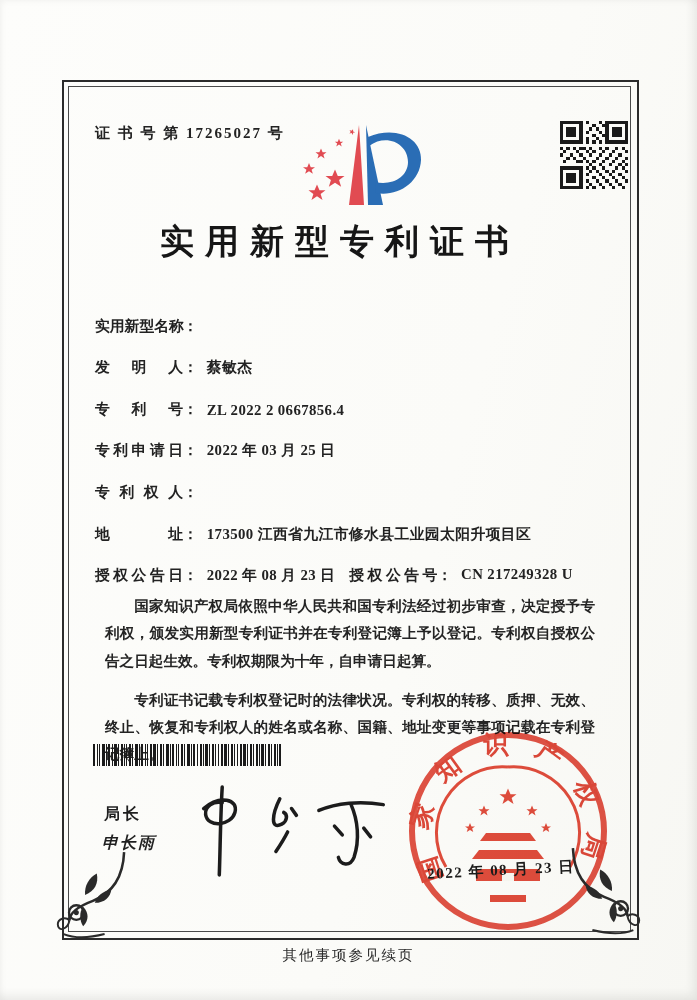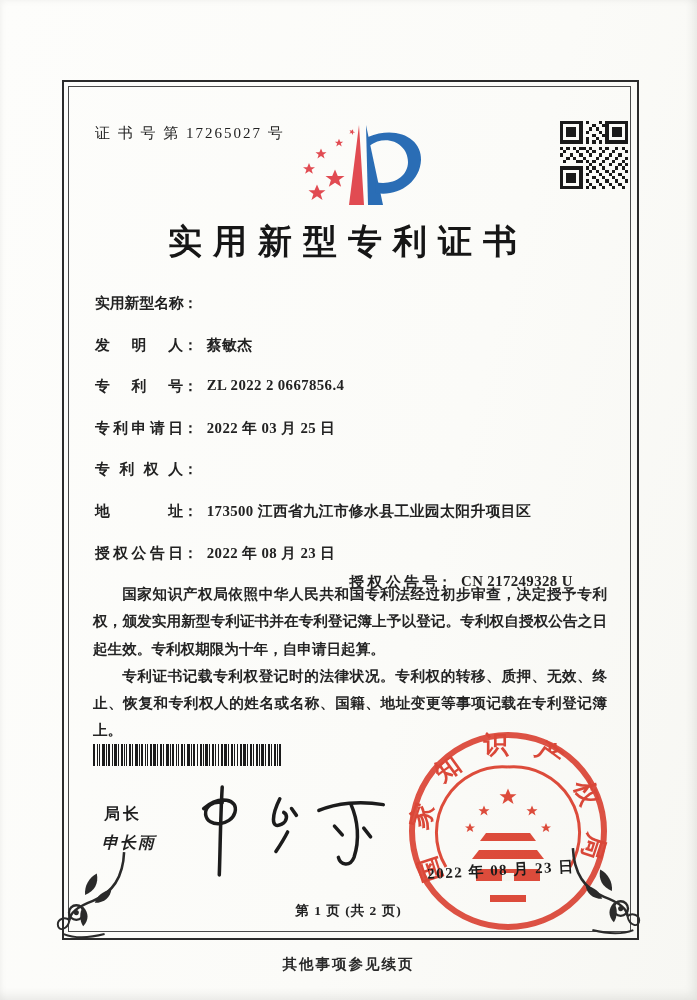--- a/index.html
+++ b/index.html
@@ -19,64 +19,64 @@
   .frame-outer{
     position:absolute;left:62px;top:80px;width:573px;height:856px;
     border:2.5px solid #2b2b2b;
   }
   .frame-inner{
     position:absolute;left:68px;top:86px;width:561px;height:844px;
     border:1px solid #4a4a4a;
   }
   .cert-no{
     position:absolute;left:95px;top:124px;
-    font-size:15px;font-weight:400;letter-spacing:2px;color:#222;
+    font-size:15px;font-weight:700;letter-spacing:2px;color:#222;
   }
   .logo{position:absolute;left:295px;top:120px;width:130px;height:92px;}
   .qr{position:absolute;left:560px;top:121px;width:68px;height:68px;}
   .title{
-    position:absolute;left:56px;top:219px;width:573px;
+    position:absolute;left:48px;top:219px;width:573px;
     text-align:center;font-size:34px;font-weight:700;
     letter-spacing:11px;text-indent:11px;color:#161616;
   }
   .fields{position:absolute;left:95px;top:294px;width:530px;}
-  .f-row{height:41.6px;display:flex;align-items:flex-start;white-space:nowrap;}
+  .f-row{height:41.6px;display:flex;align-items:flex-end;white-space:nowrap;}
   .f-pair{display:flex;white-space:nowrap;}
   .f-pair.second{margin-left:14px;margin-top:29px;}
   .f-label{
     display:inline-block;width:88px;
     text-align:justify;text-align-last:justify;
     font-size:14.8px;font-weight:700;color:#222;
   }
   .f-colon{font-size:14.8px;font-weight:700;margin-right:9px;}
   .f-value{font-size:14.8px;font-weight:700;letter-spacing:0.4px;color:#222;}
   .body-text{
     position:absolute;left:93px;top:581px;width:514px;
     font-size:14.6px;line-height:27.3px;font-weight:700;
     text-align:justify;color:#242424;
   }
-  .body-text p{margin:0;text-indent:2em;}
+  .body-text p{margin:12px;text-indent:2em;}
   .barcode{position:absolute;left:93px;top:744px;width:188px;height:22px;}
   .sig-title{position:absolute;left:104px;top:804px;font-size:16px;font-weight:700;letter-spacing:3px;text-align:right;}
   .sig-name{position:absolute;left:102px;top:833px;font-size:16px;font-weight:700;letter-spacing:2px;font-style:italic;}
   .signature{position:absolute;left:190px;top:780px;width:205px;height:100px;}
   .seal{position:absolute;left:406px;top:729px;width:204px;height:204px;mix-blend-mode:multiply;}
   .seal svg{position:absolute;left:0;top:0;opacity:0.93;}
   .seal-date{
     position:absolute;left:6px;top:132px;width:178px;text-align:center;
     font-size:15px;font-weight:700;letter-spacing:1.5px;color:#1c1c1c;
     transform:rotate(-3deg);
   }
   .page-num{
     position:absolute;left:62px;top:902px;width:573px;text-align:center;
     font-size:13.5px;font-weight:700;letter-spacing:1px;color:#222;
   }
   .continuation{
     position:absolute;left:62px;top:946px;width:573px;text-align:center;
-    font-size:14.5px;font-weight:700;letter-spacing:2px;color:#2a2a2a;margin-top:9px;
+    font-size:14.5px;font-weight:400;letter-spacing:2px;color:#2a2a2a;
   }
   .flourish{position:absolute;width:78px;height:90px;}
   .flourish.left{left:50px;top:852px;}
   .flourish.right{left:569px;top:848px;transform:scaleX(-1);}
 </style>
 </head>
 <body>
 
 <div class="page">
 
@@ -239,16 +239,15 @@
       <path d="M20,70 C18,80 8,82 8,74 C8,68 16,66 20,70" stroke-width="2"></path>
       <circle cx="27" cy="62" r="7.5" stroke-width="2.4"></circle>
       <circle cx="27" cy="62" r="2.6" fill="#2a2a2a" stroke="none"></circle>
       <path d="M36,44 C46,40 50,32 48,22 C40,26 35,35 36,44 Z" fill="#2a2a2a" stroke="none"></path>
       <path d="M46,52 C56,52 62,46 63,38 C54,40 48,45 46,52 Z" fill="#2a2a2a" stroke="none"></path>
       <path d="M34,56 C40,62 40,70 34,76 C30,70 30,61 34,56 Z" fill="#2a2a2a" stroke="none"></path>
       <path d="M14,84 C24,88 40,88 56,84" stroke-width="2"></path>
     </g>
   </svg>
 
-  <div class="page-num">第 1 页 (共 2 页)</div>
   <div class="continuation">其他事项参见续页</div>
 
 </div>
 
 </body></html>

